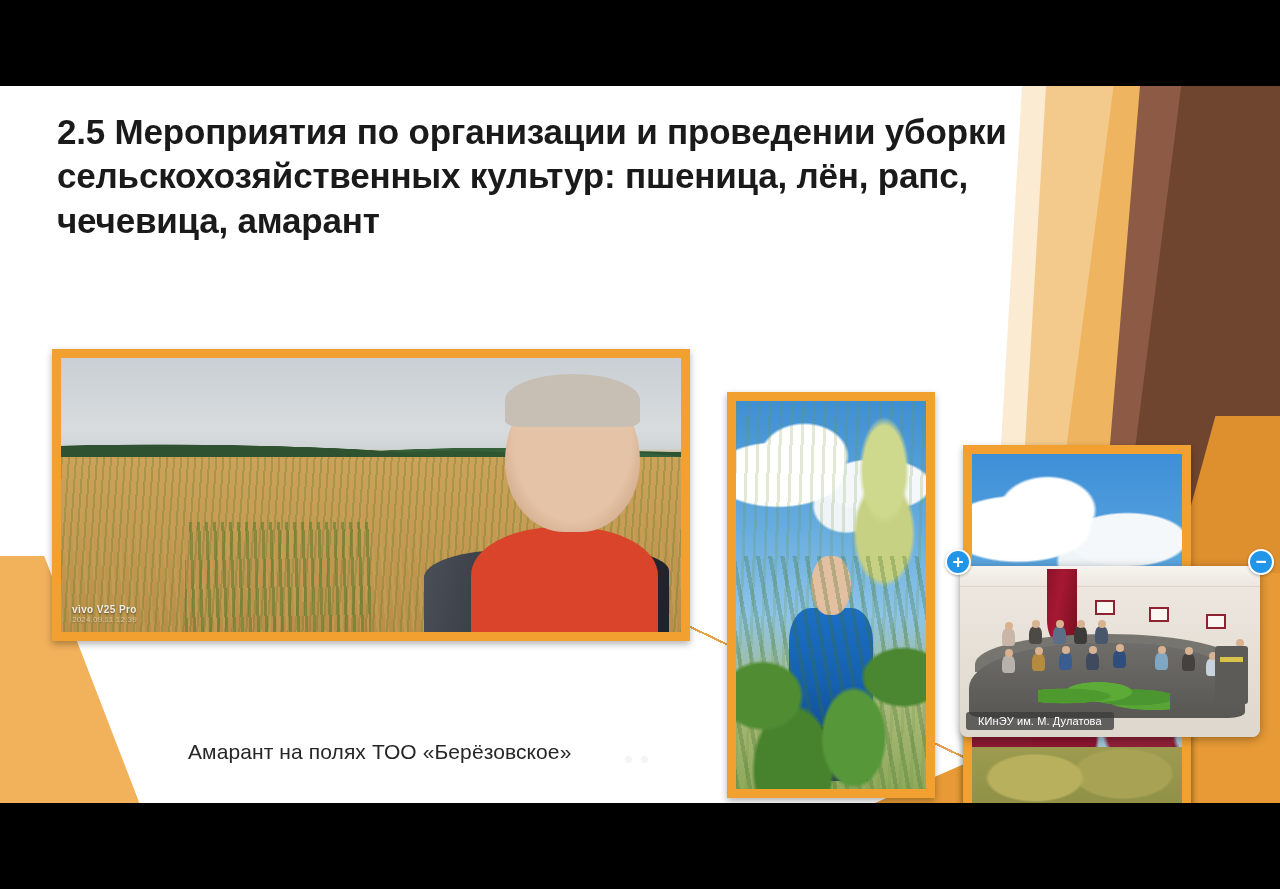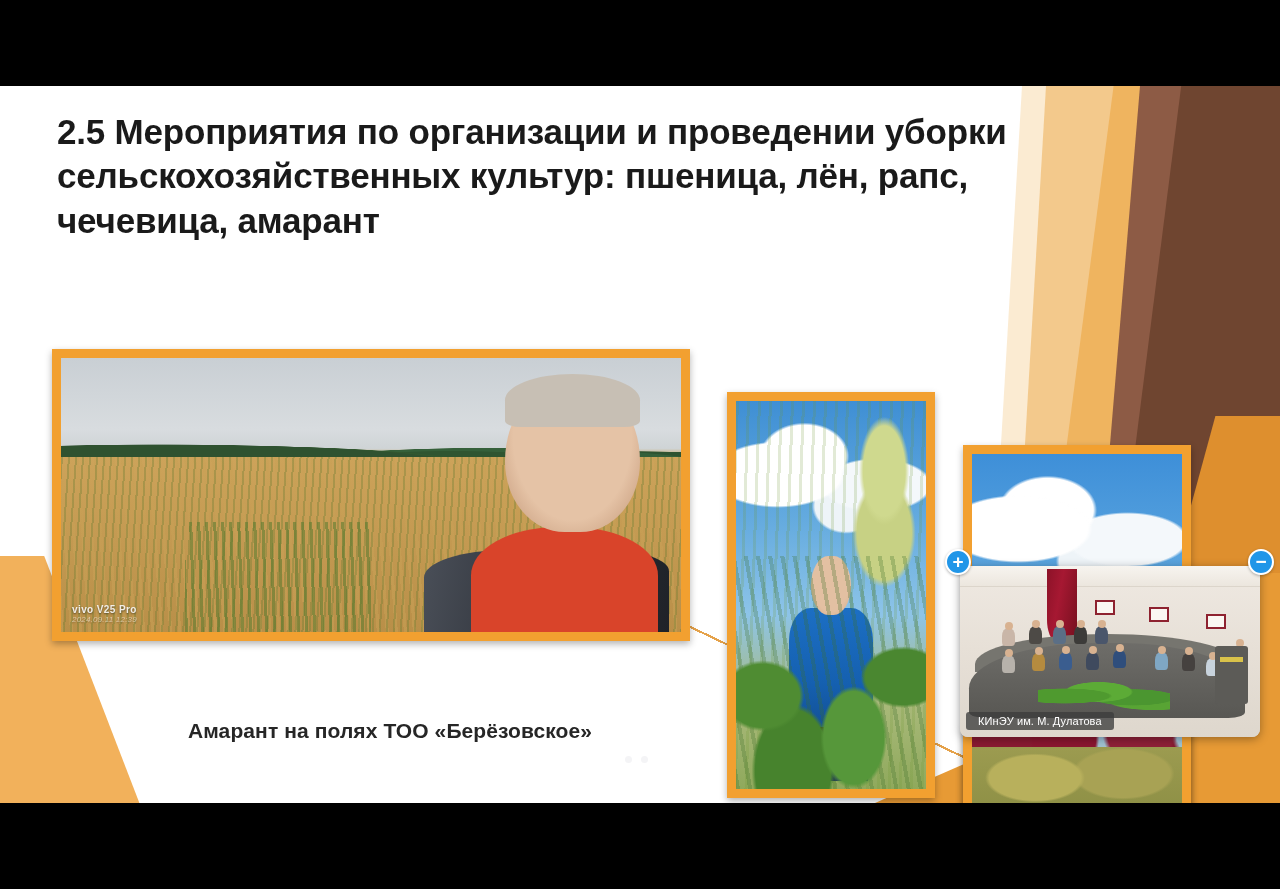--- a/index.html
+++ b/index.html
@@ -152,21 +152,21 @@
   }
   .man1 .shirt{
     position:absolute; right:22%; bottom:0; width:34%; height:22%;
     background:#8d8f92; border-radius:40% 40% 0 0;
   }
   .wm{
     position:absolute; left:11px; bottom:8px; z-index:4;
     color:rgba(255,255,255,.88); font-size:10px; font-weight:bold;
     letter-spacing:.4px; text-shadow:0 1px 2px rgba(0,0,0,.5);
   }
-  .wm .d{ display:block; font-size:8px; font-weight:normal; opacity:.55; letter-spacing:.2px;font-style:italic; }
+  .wm .d{ display:block; font-size:8px; font-weight:normal; opacity:.55; letter-spacing:.2px; }
 
   
   #photo-plant{ left:727px; top:306px; width:208px; height:406px; padding:9px; }
   #photo-plant .inner{ left:9px; top:9px; width:190px; height:388px;
     background:linear-gradient(#3f8fd4 0%, #63aadf 30%, #8dc4e8 55%, #a9b97a 78%, #8fa95c 100%);
   }
   .clouds{
     position:absolute; left:0; top:4%; width:100%; height:34%;
     background:
       radial-gradient(ellipse at 22% 44%, #fff 0 30%, transparent 32%),
@@ -239,22 +239,22 @@
   #photo-leaf .inner{ left:9px; top:9px; width:210px; height:115px;
     background:
       radial-gradient(ellipse at 24% 40%, #7fa63c 0 22%, transparent 24%),
       radial-gradient(ellipse at 62% 62%, #6d9a35 0 26%, transparent 28%),
       radial-gradient(ellipse at 86% 30%, #8fb34a 0 20%, transparent 22%),
       linear-gradient(#a9b95a,#7b9a3c);
   }
 
   
   #caption{
-    position:absolute; z-index:14; left:188px; top:633px;
-    font-size:21px; color:#262626; letter-spacing:.1px;font-weight:bold;
+    position:absolute; z-index:14; left:188px; top:654px;
+    font-size:21px; color:#262626; letter-spacing:.1px;
   }
 
   
   #video{
     position:absolute; z-index:30;
     left:960px; top:566px; width:300px; height:171px;
     border-radius:8px; overflow:hidden;
     background:#d8d4cc;
     box-shadow:0 2px 10px rgba(0,0,0,.35);
   }

